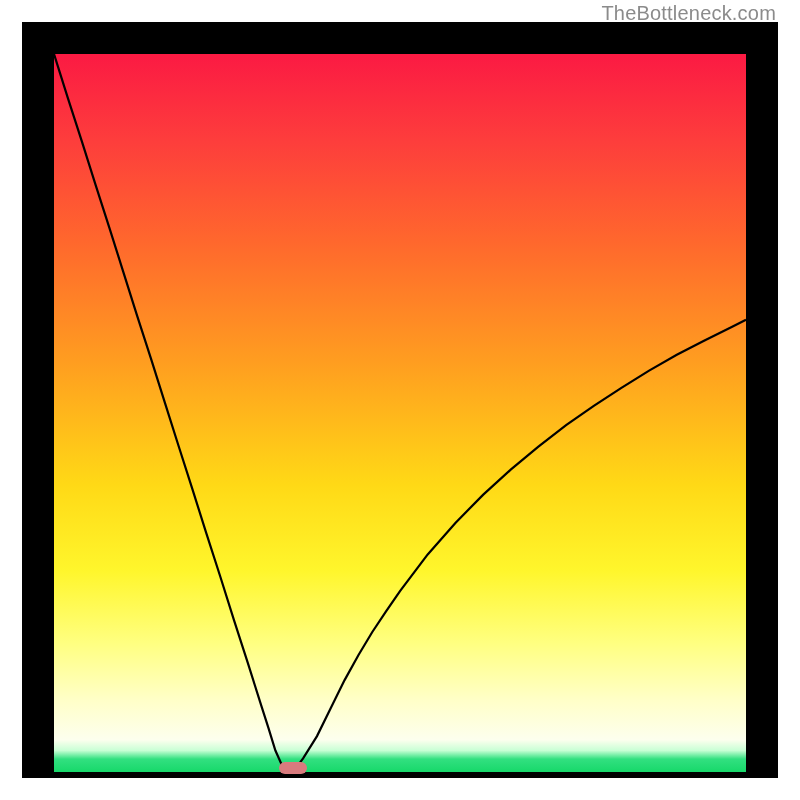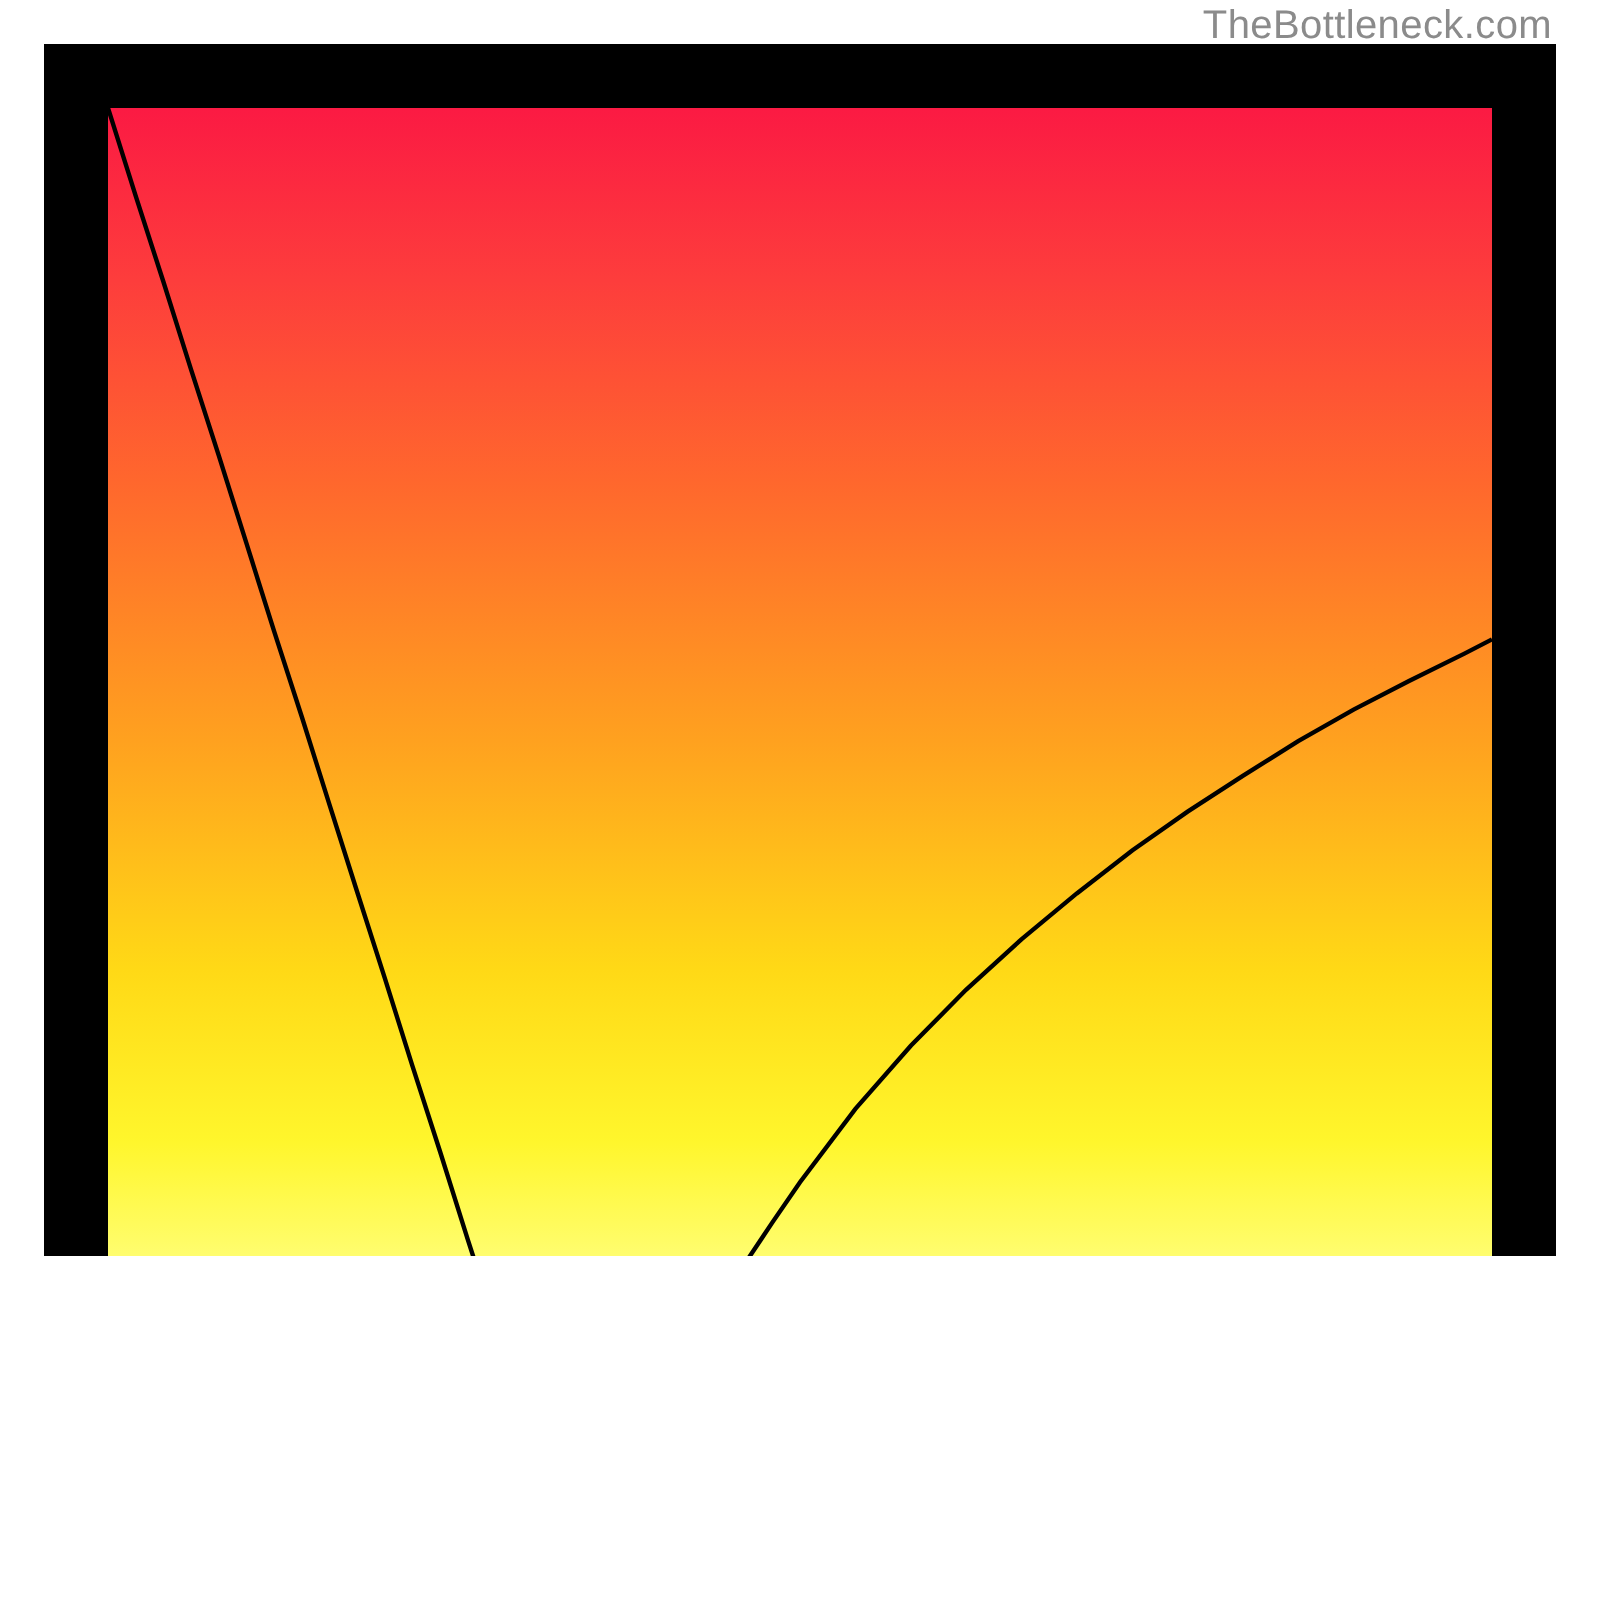--- a/index.html
+++ b/index.html
@@ -4,21 +4,21 @@
 <style>
   body {
     margin: 0;
     padding: 0;
     background: #ffffff;
     font-family: Arial, Helvetica, sans-serif;
   }
   .chart-wrap {
     position: relative;
     width: 800px;
-    height: 628px;
+    height: 800px;
     text-align: right;
   }
   .plot-outer {
     position: absolute;
     left: 22px;
     top: 22px;
     width: 756px;
     height: 756px;
     background: #000000;
     box-sizing: border-box;

